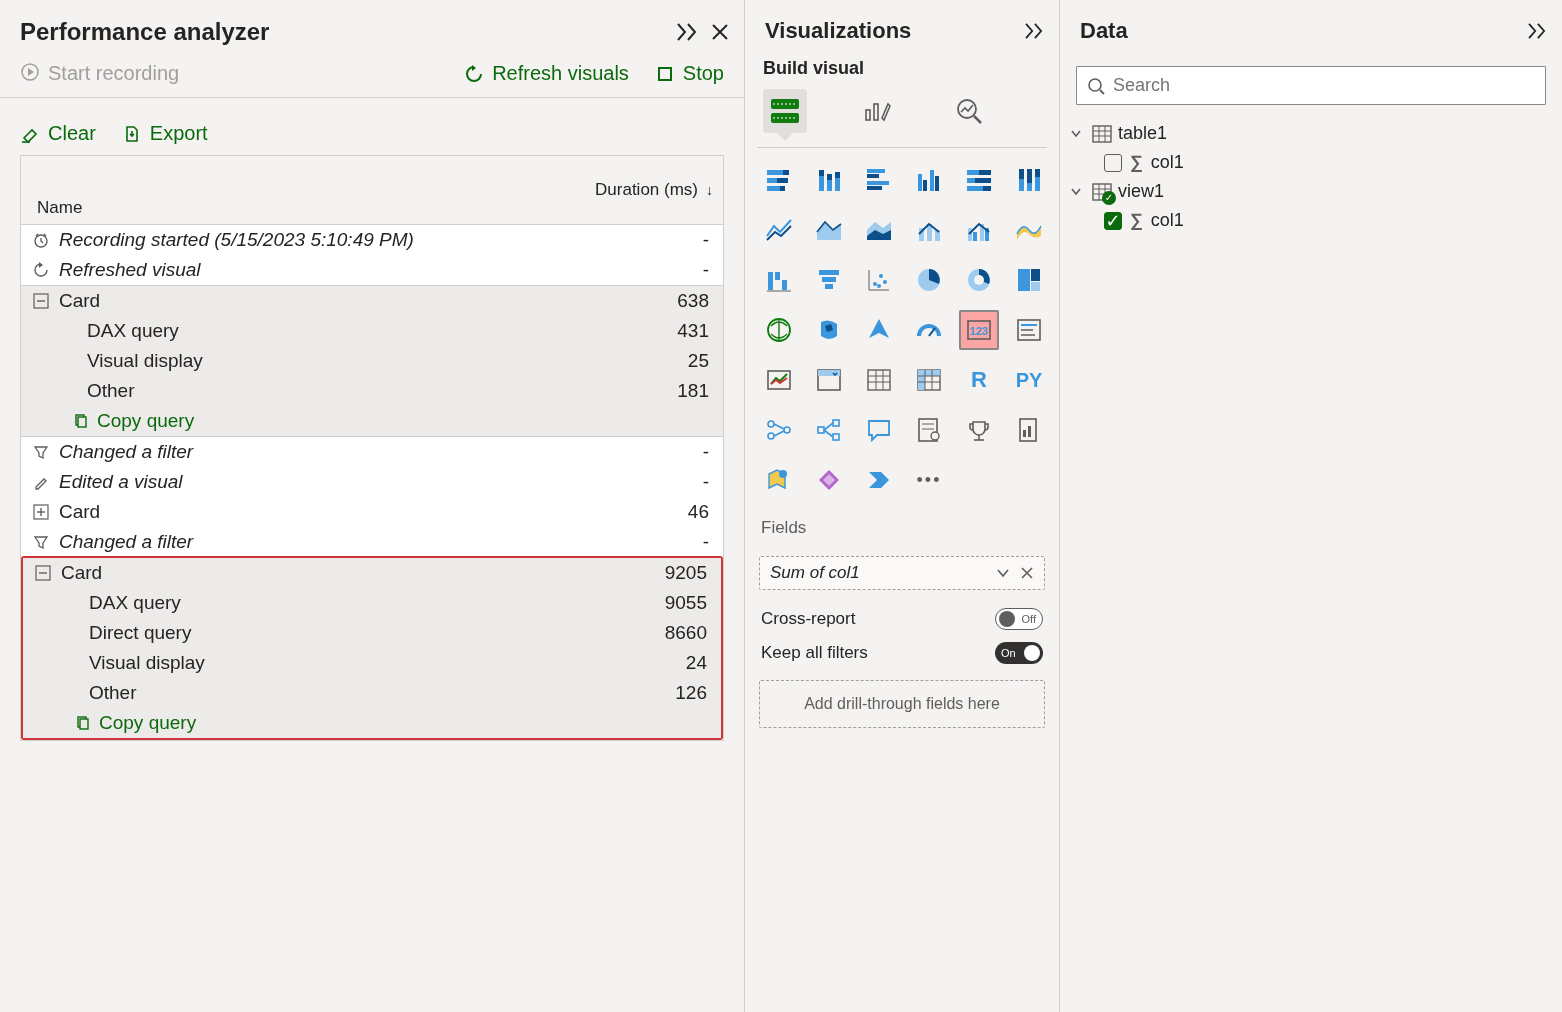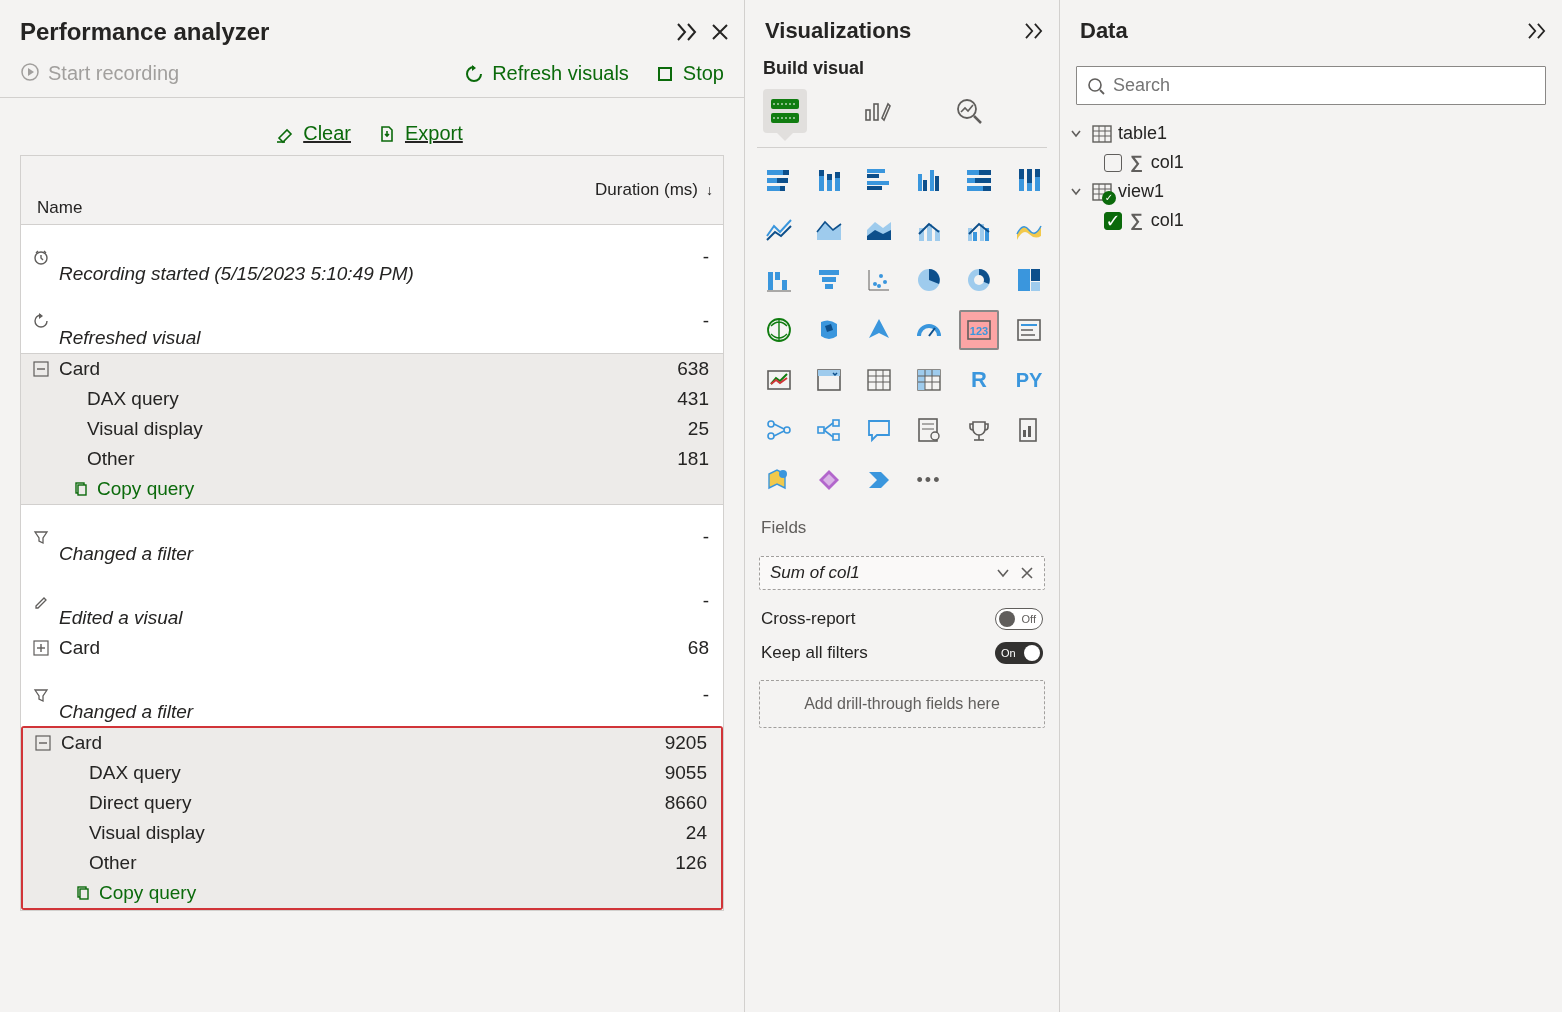--- a/index.html
+++ b/index.html
@@ -15,38 +15,38 @@
   .pane-icons { display: flex; gap: 12px; align-items: center; color: #252423; }
   .chev-right { width: 22px; height: 22px; display:inline-flex; align-items:center; justify-content:center; }
   .x-icon { width: 20px; height: 20px; display:inline-flex; align-items:center; justify-content:center; cursor:pointer; }
 
   .perf-toolbar { display: flex; align-items: center; justify-content: space-between; padding: 6px 20px 12px 20px; font-size: 20px; }
   .tb-left { display:flex; gap:8px; color:#a19f9d; }
   .tb-right { display:flex; align-items:center; gap:26px; }
   .tb-btn { display:flex; align-items:center; gap:8px; color:#0b6a0b; cursor:pointer; }
   .tb-icon { width:20px; height:20px; display:inline-flex; align-items:center; justify-content:center; }
 
-  .sub-toolbar { display:flex; justify-content:center; gap:26px; padding:24px 26px 10px 20px; font-size:20px;text-decoration:underline; }
+  .sub-toolbar { display:flex; justify-content:flex-start; gap:26px; padding:24px 26px 10px 20px; font-size:20px; }
   .sub-btn { display:flex; align-items:center; gap:8px; color:#0b6a0b; cursor:pointer; }
 
   .table { margin: 0 20px 20px 20px; border:1px solid #d2d0ce; background:#fff; }
   .thead { display:flex; background:#f3f2f1; border-bottom:1px solid #d2d0ce; padding: 6px 10px; font-size:17px; }
   .col-name { flex:1; padding-left:6px;margin-top:36px; }
   .col-dur { width:175px; text-align:right; display:flex; align-items:center; justify-content:flex-end; gap:8px; }
   .sort-arrow { font-size:14px; }
 
   .tbody { }
   .row { display:flex; align-items:center; padding: 4px 10px 4px 10px; font-size:19px; border-bottom: none; }
   .row .rname { flex:1; display:flex; align-items:center; gap:8px; }
   .row .rdur { width:175px; text-align:right; padding-right:4px; }
   .row.sep { border-top:1px solid #d2d0ce; }
   .indent1 { padding-left:28px; }
   .indent2 { padding-left:28px; }
   .ic { width:20px; height:20px; display:inline-flex; align-items:center; justify-content:center; color:#605e5c; flex-shrink:0; }
-  .italic { font-style: italic; margin-top: 34px; }
+  .italic { font-style: italic; }
   .shade { background:#edebe9; }
   .copylink { color:#0b6a0b; display:flex; align-items:center; gap:6px; cursor:pointer; padding-left:40px; }
   .audit-row { cursor:pointer; }
   .section-card { cursor:pointer; }
 
   .highlight-box { border: 2.5px solid #d13438; border-radius: 3px; margin-top:-1px; }
 
   
   .viz { width: 315px; }
   .viz-sub { font-size:18px; font-weight:600; padding: 4px 18px 6px 18px; }
@@ -275,21 +275,21 @@
           <div class="rname">
               <span class="ic">
                 <svg width="16" height="16" viewBox="0 0 16 16">
                   <rect x="1" y="1" width="14" height="14" stroke="#605e5c" stroke-width="1.2" fill="none"></rect>
                   <line x1="4" y1="8" x2="12" y2="8" stroke="#605e5c" stroke-width="1.4"></line>
                   <line x1="8" y1="4" x2="8" y2="12" stroke="#605e5c" stroke-width="1.4"></line>
                 </svg>
               </span>
               <span>Card</span>
             </div>
-          <div class="rdur">68</div>
+          <div class="rdur">46</div>
         </div>
         <div class="row audit-row">
           <div class="rname">
               <span class="ic">
                 <svg width="16" height="16" viewBox="0 0 16 16">
                   <path d="M2 3 h12 L10 9 v5 l-4 -2 v-3 Z" stroke="#605e5c" stroke-width="1.3" fill="none"></path>
                 </svg>
               </span>
               <span class="italic">Changed a filter</span>
             </div>

